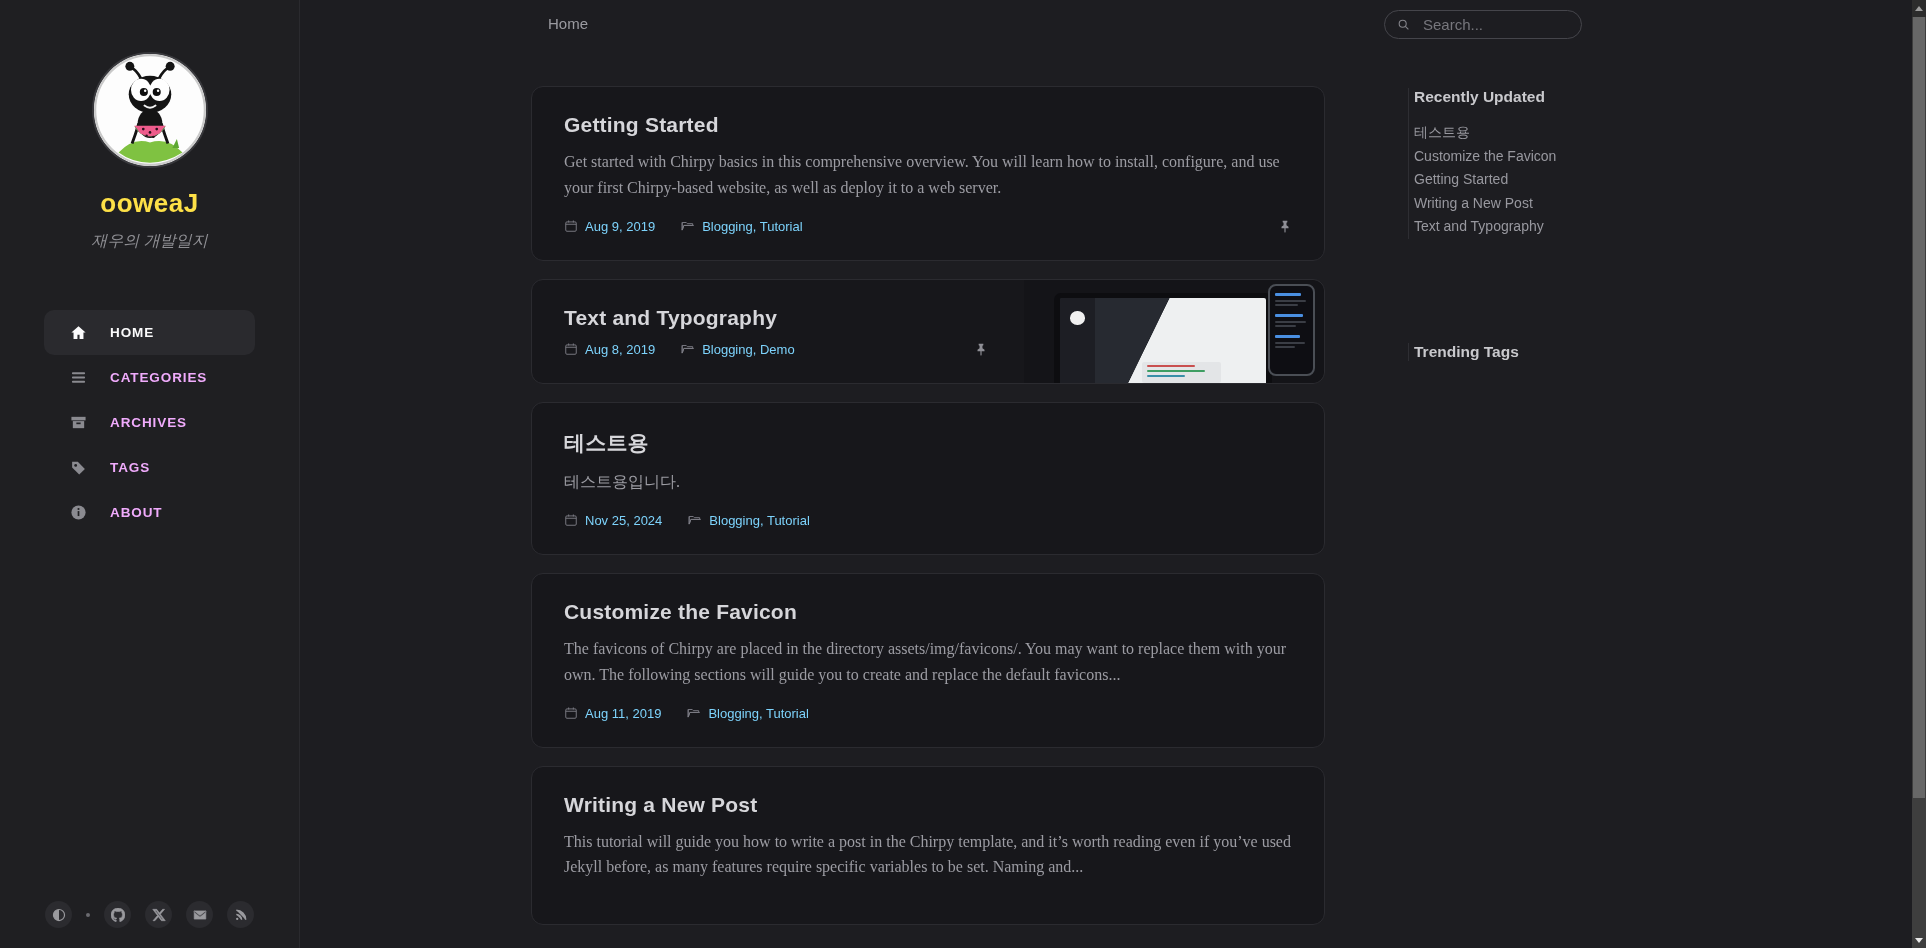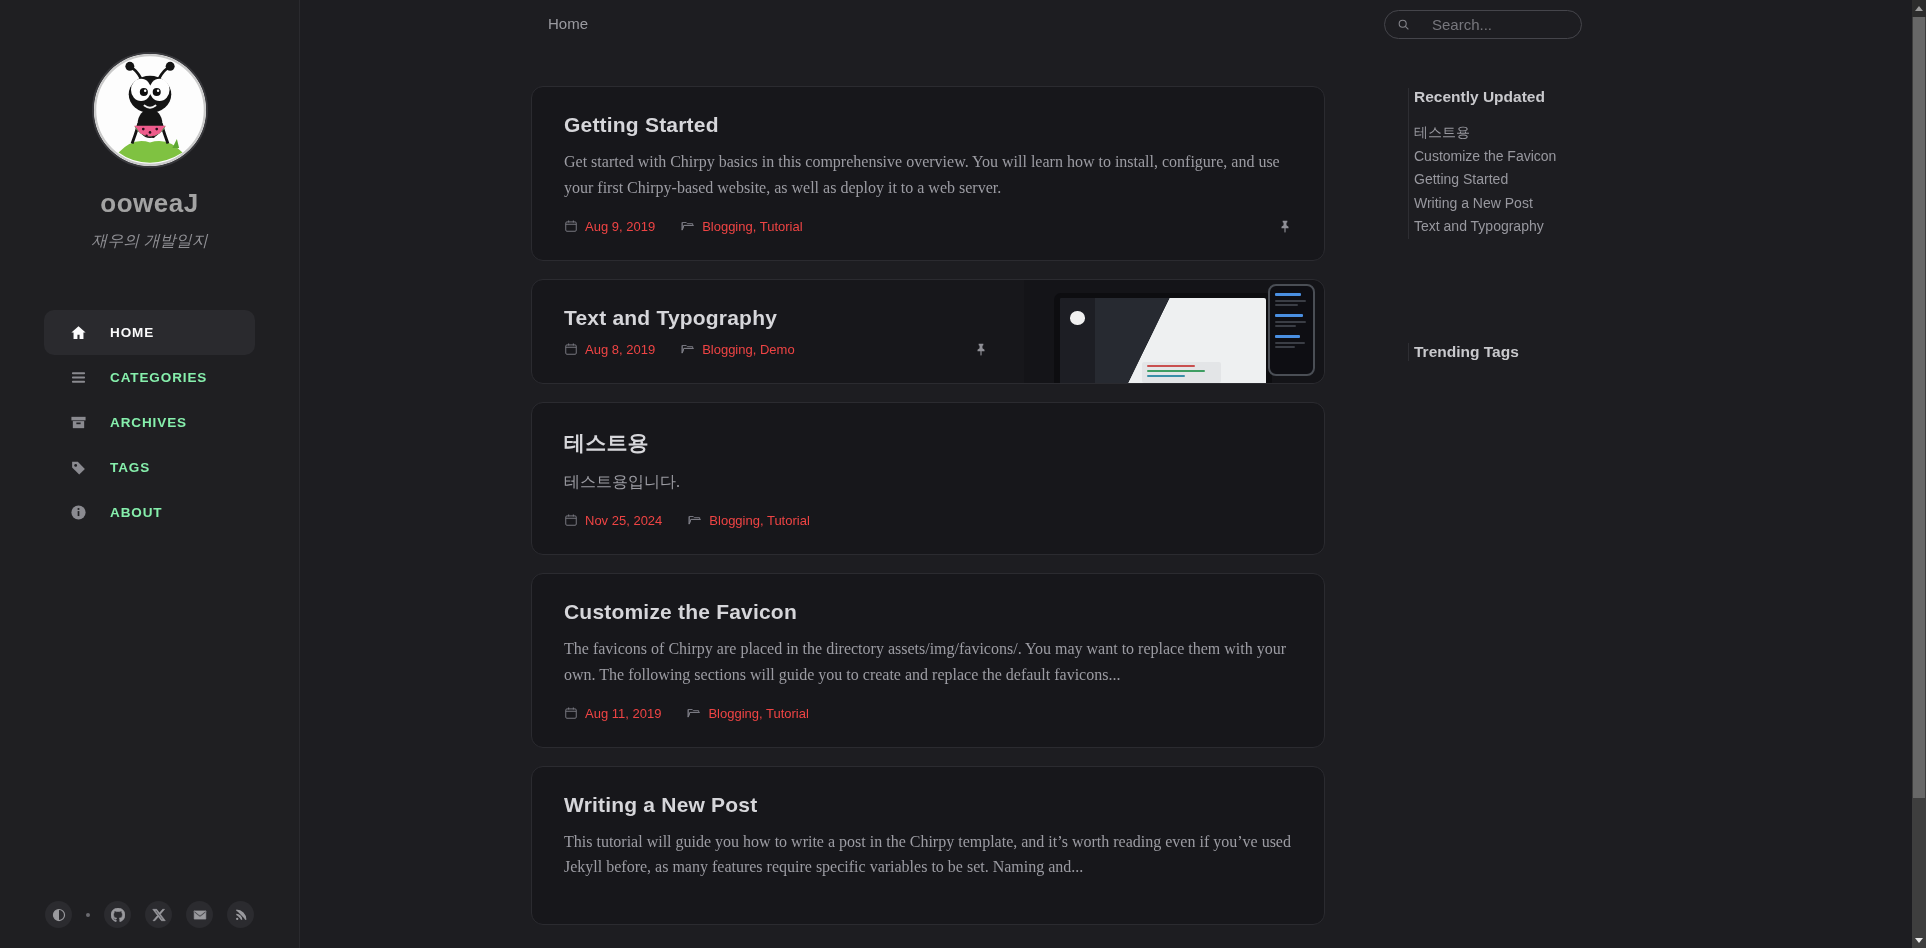--- a/index.html
+++ b/index.html
@@ -6,51 +6,51 @@
   html,body { margin:0; padding:0; background:#1d1d21; }
   body { font-family:"Liberation Sans","DejaVu Sans",sans-serif; color:#9c9ca3; }
   .stage { position:relative; width:1926px; height:948px; overflow:hidden; background:#1d1d21; }
 
   
   .sidebar { position:absolute; left:0; top:0; width:300px; height:948px; background:#1f1f22;
              border-right:1px solid #2a2a2e; display:flex; flex-direction:column; align-items:center; }
   .avatar { margin-top:52px; width:116px; height:116px; border-radius:50%; overflow:hidden;
             border:2px solid #39393d; cursor:pointer; background:#fff; flex:none; }
   .avatar svg { width:100%; height:100%; display:block; }
-  .site-title { margin:20px 0 0; font-size:26px; font-weight:700; color:#a3a3a3; letter-spacing:.5px; }
+  .site-title { margin:20px 0 0; font-size:26px; font-weight:700; color:#fde047; letter-spacing:.5px; }
   .site-subtitle { margin:12px 0 0; font-size:16px; font-style:italic; color:#8e8e93; }
   .nav { margin-top:58px; width:100%; padding:0 44px; }
   .nav-item { display:flex; align-items:center; height:45px; padding-left:26px; border-radius:10px;
-              color:#86efac; font-size:13.5px; font-weight:600; letter-spacing:.9px; cursor:pointer; }
+              color:#f0abfc; font-size:13.5px; font-weight:600; letter-spacing:.9px; cursor:pointer; }
   .nav-item .nicon { width:17px; height:17px; margin-right:23px; display:flex; align-items:center; justify-content:center; }
   .nav-item .nicon svg { width:17px; height:17px; fill:#8a8a90; stroke:#8a8a90; }
   .nav-item.active { background:#2a2a2e; color:#fbfbfc; }
   .nav-item.active .nicon svg { fill:#fbfbfc; stroke:#fbfbfc; }
   .sidebar-bottom { position:absolute; left:45px; bottom:20px; display:flex; align-items:center; gap:14px; }
   .sb-circle { width:27px; height:27px; border-radius:50%; background:#2b2b2f; display:flex;
                align-items:center; justify-content:center; cursor:pointer; flex:none; }
   .sb-circle svg { width:14px; height:14px; fill:#9a9a9e; stroke:#9a9a9e; }
   .sep-dot { width:4px; height:4px; border-radius:50%; background:#6b6b70; flex:none; }
 
   
   .breadcrumb { position:absolute; left:548px; top:15px; font-size:15px; color:#9b9ba1; cursor:pointer; }
   .searchbox { position:absolute; left:1384px; top:10px; width:198px; height:29px; border:1px solid #45454b;
-               border-radius:15px; display:flex; align-items:center; padding:0 12px; gap:20px; background:transparent; }
+               border-radius:15px; display:flex; align-items:center; padding:0 12px; gap:11px; background:transparent; }
   .searchbox svg { width:13px; height:13px; stroke:#85858b; fill:none; flex:none; }
   .searchbox input { background:transparent; border:none; outline:none; width:100%; font-size:15px;
                      color:#c5c5ca; font-family:inherit; }
   .searchbox input::placeholder { color:#77777d; }
 
   
   .posts { position:absolute; left:531px; top:86px; width:794px; }
   .card { background:#17171b; border:1px solid #2b2b30; border-radius:12px; padding:26px 32px 26px;
           margin-bottom:18px; position:relative; cursor:pointer; }
   .card h2 { margin:0 0 12px; font-size:21px; font-weight:600; color:#d6d6da; letter-spacing:.2px; }
   .card .excerpt { margin:0 0 18px; font-size:16px; color:#9c9ca3; line-height:1.62;font-family:Liberation Serif, serif; }
-  .meta { display:flex; align-items:center; font-size:13px; color:#ef4444; }
+  .meta { display:flex; align-items:center; font-size:13px; color:#7dd3fc; }
   .meta svg { width:14px; height:14px; stroke:#7d7d85; fill:none; stroke-width:1.6; margin-right:7px; flex:none; }
   .meta .mgroup { display:flex; align-items:center; margin-right:26px; }
   .pin { margin-left:auto; display:flex; align-items:center; }
   .pin svg { width:14px; height:15px; fill:#8f8f96; stroke:none; margin:0; }
   .card.with-img { display:flex; padding:0; overflow:hidden; }
   .card.with-img .card-body { flex:1; padding:26px 36px 26px 32px; }
 
   
   .preview { width:300px; flex:none; background:#141418; border-radius:0 12px 12px 0; position:relative; }
   .laptop-screen { position:absolute; left:30px; top:13px; width:218px; height:133px; background:#0d0d10;

